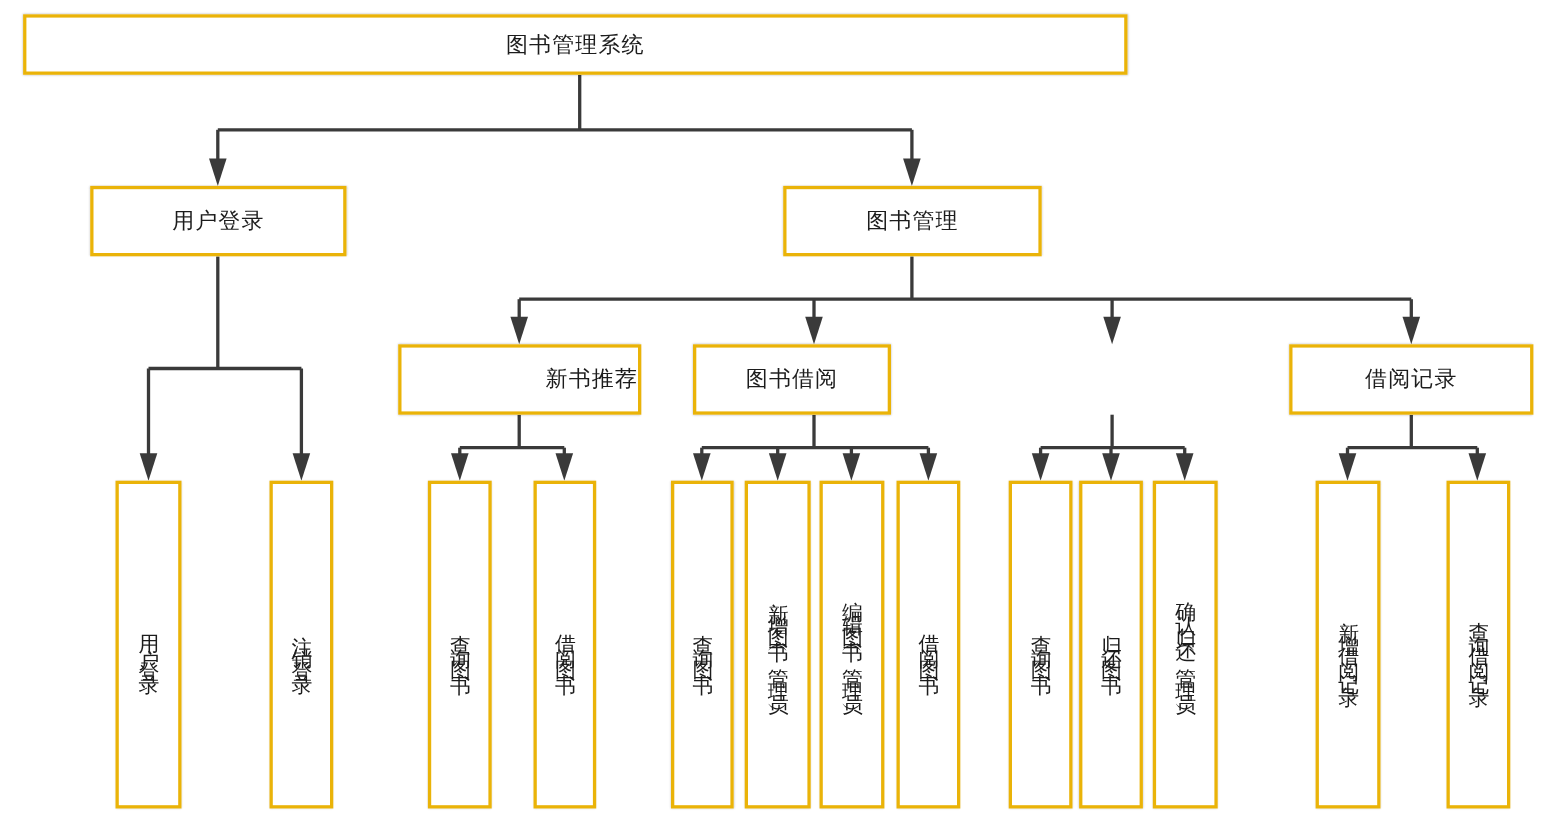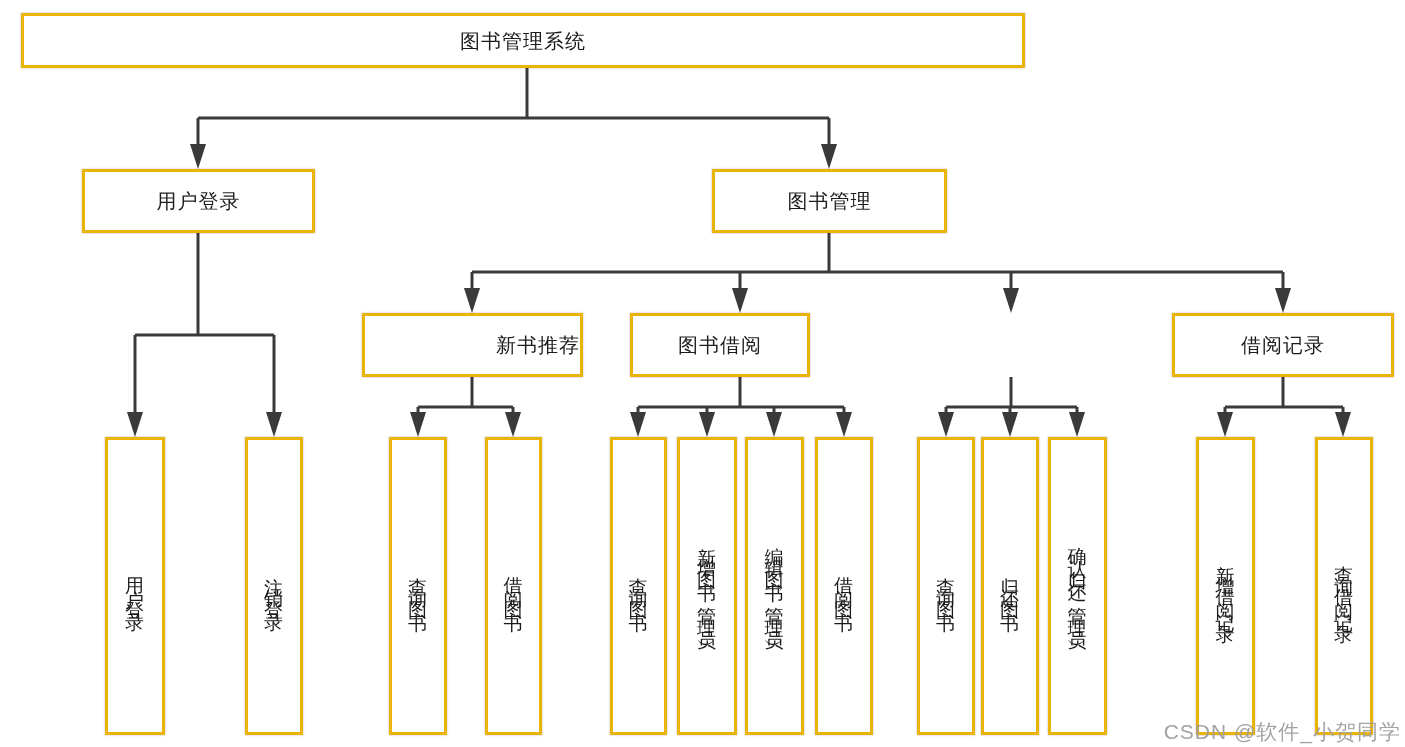--- a/index.html
+++ b/index.html
@@ -169,15 +169,14 @@
   <div class="node leaf" style="left:1048px;top:437px;width:59px;height:298px;">
     <span>确认归还（管理员）</span>
   </div>
   <div class="node leaf" style="left:1196px;top:437px;width:59px;height:298px;">
     <span>新增借阅记录</span>
   </div>
   <div class="node leaf" style="left:1315px;top:437px;width:58px;height:298px;">
     <span>查询借阅记录</span>
   </div>
 
-  <div id="watermark">CSDN @软件_小贺同学</div>
 
 </div>
 
 </body></html>

